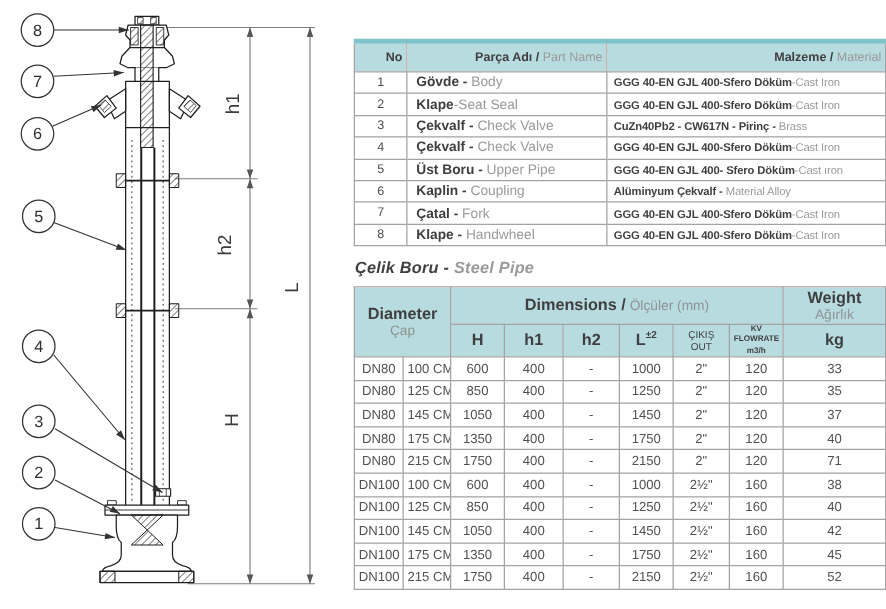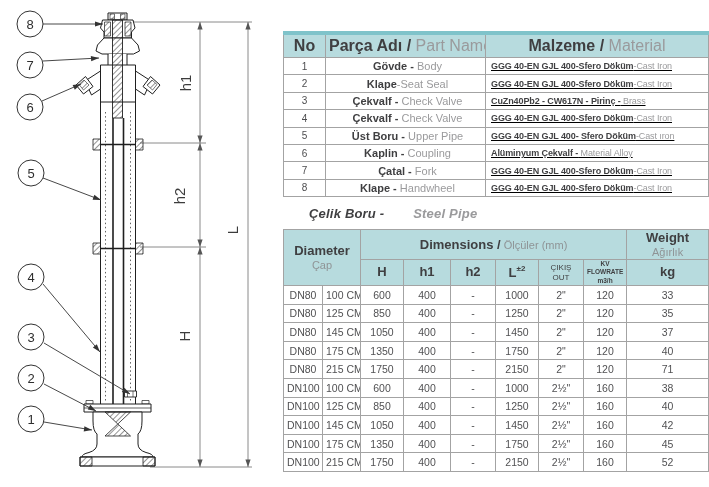--- a/index.html
+++ b/index.html
@@ -12,29 +12,29 @@
   svg text{font-family:"Liberation Sans",sans-serif;}
 
   .panel{position:absolute;left:283px;top:0;width:425px;}
 
   table{border-collapse:collapse;table-layout:fixed;width:425px;}
   th,td{border:1px solid #a3a3a3;padding:0 3px;overflow:hidden;white-space:nowrap;}
   th{background:#b7dbde;font-weight:normal;}
 
   .dk{color:#3f3f41;font-weight:700;}
   .lt{color:#9a9a9c;font-weight:400;}
-  .it{font-style:italic;font-weight:700;margin-left:25px;}
+  .it{font-style:italic;font-weight:700;}
 
   
   .t1{position:absolute;top:31px;left:0;border-top:4px solid #7fc3ca;}
-  .t1 th{height:22px;font-size:16px;text-align:center;}
+  .t1 th{height:22px;font-size:10px;text-align:right;}
   .t1 td{height:16.4px;font-size:11px;}
   .t1 td.no{text-align:center;font-size:10px;color:#4c4c4e;}
-  .t1 td.pname{padding-left:7px;text-align:center;}
-  .t1 td.pmat{font-size:9px;padding-left:5px;letter-spacing:-0.1px;text-decoration:underline;}
+  .t1 td.pname{padding-left:7px;}
+  .t1 td.pmat{font-size:9px;padding-left:5px;letter-spacing:-0.1px;}
 
   
   .pipe-title{position:absolute;top:206px;left:1px;font-size:13px;letter-spacing:0.2px;}
 
   
   .t2{position:absolute;top:229px;left:0;}
   .t2 thead tr.r1 th{height:29px;}
   .t2 thead tr.r2 th{height:25px;}
   .t2 .th-big{font-size:13px;font-weight:700;color:#3f3f41;}
   .t2 .sub{font-size:11px;color:#8f9496;font-weight:400;}

